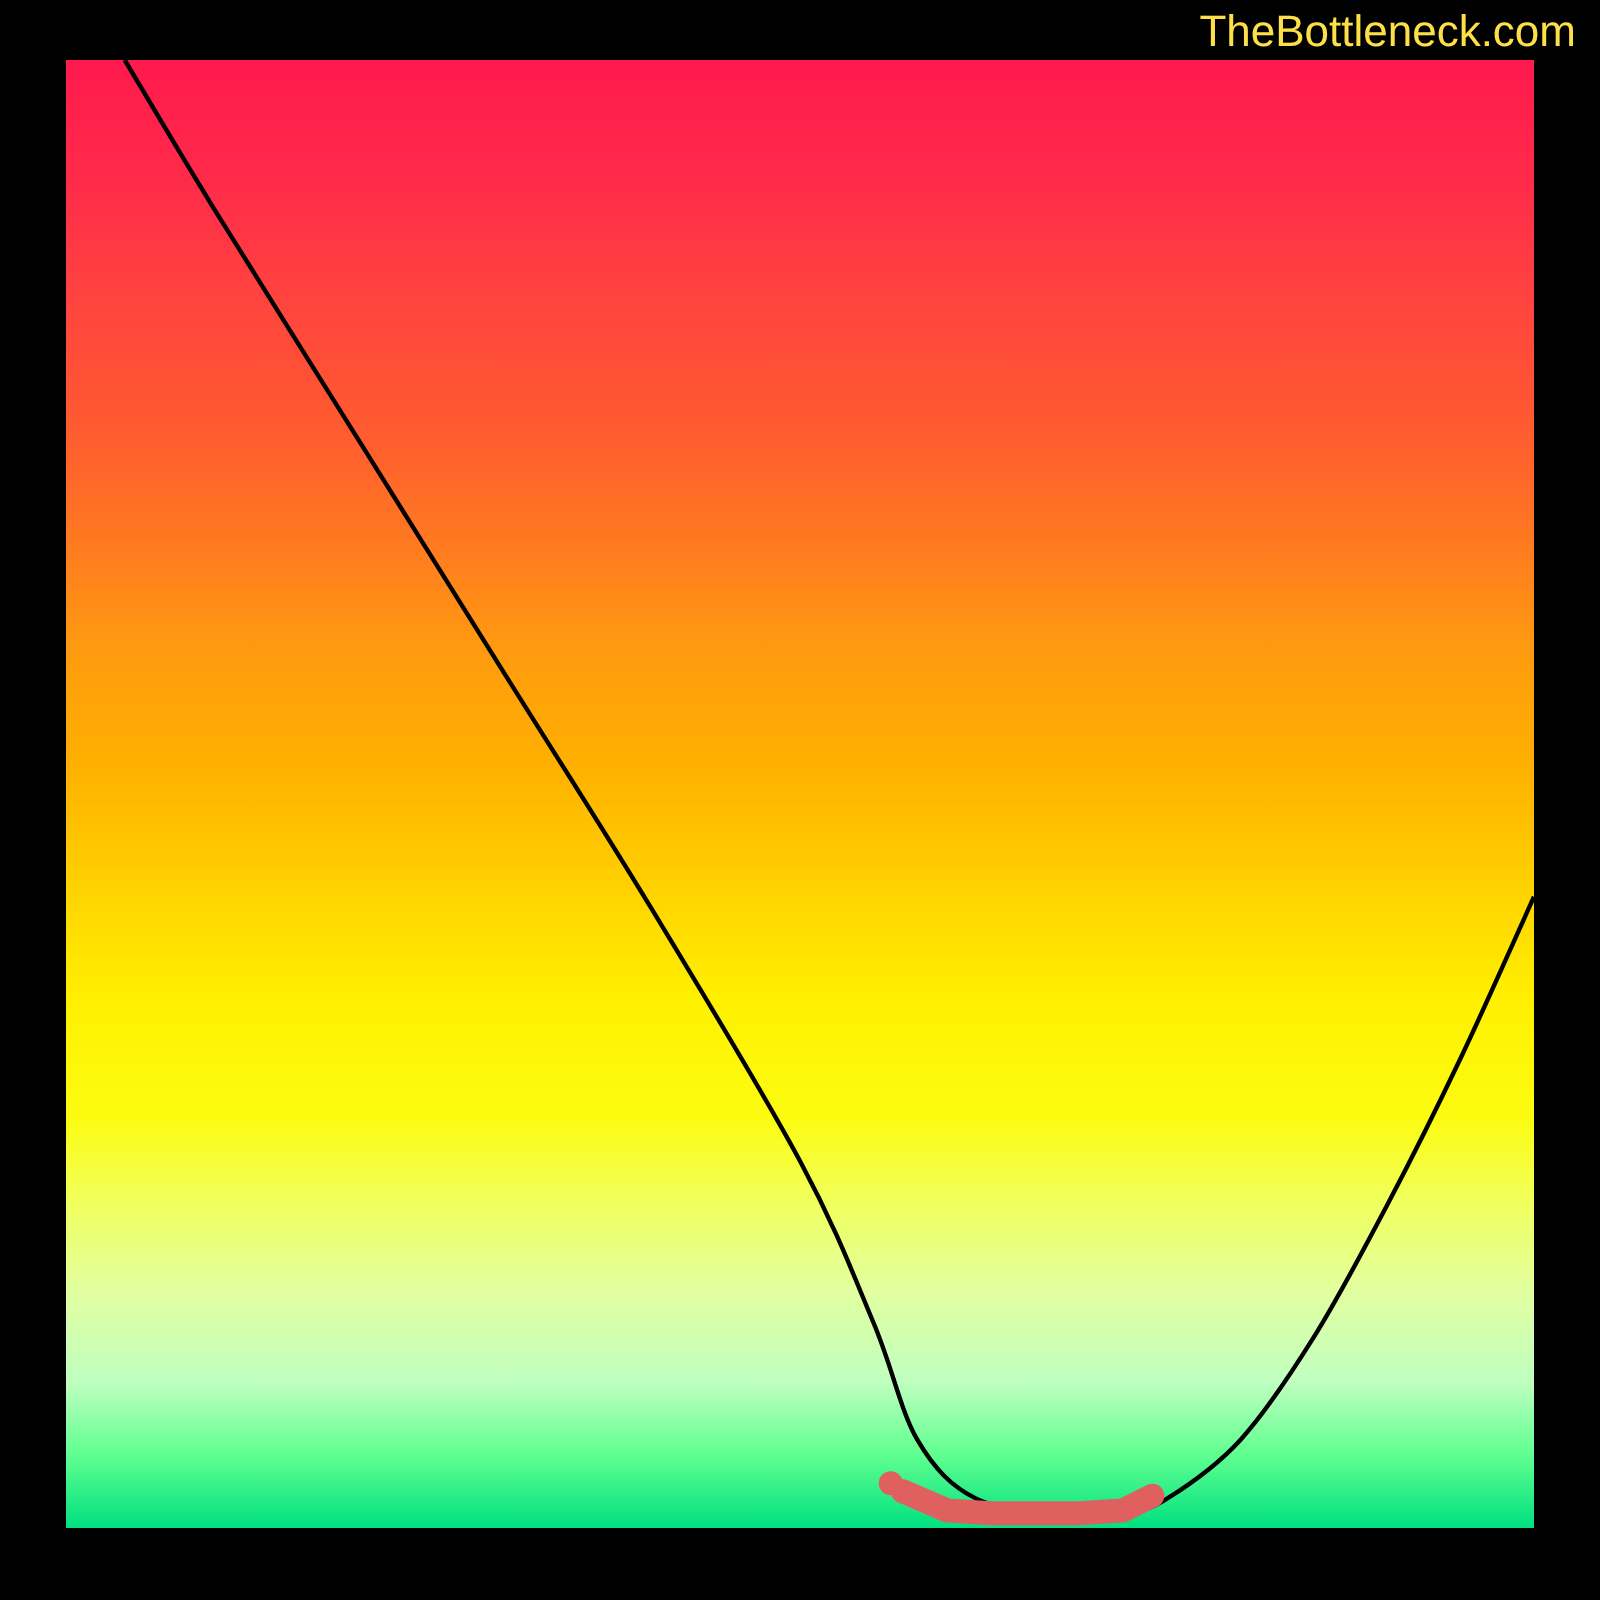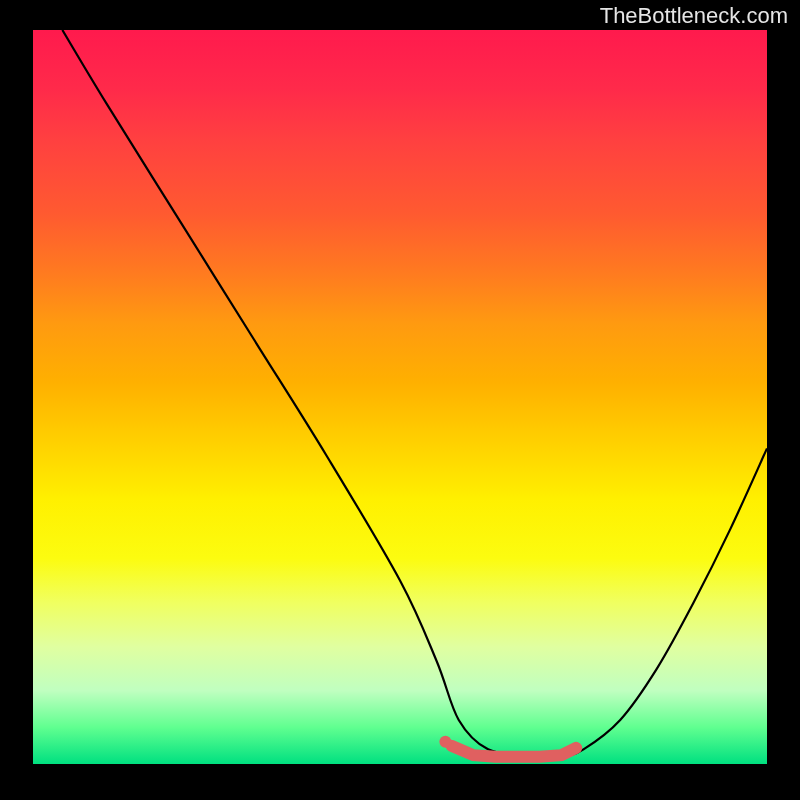--- a/index.html
+++ b/index.html
@@ -8,21 +8,21 @@
     height: 800px;
     background: #000;
     font-family: Arial, sans-serif;
     position: relative;
     overflow: hidden;
   }
   .watermark {
     position: absolute;
     top: 3px;
     right: 12px;
-    color: #e5e5e5;
+    color: #fde047;
     font-size: 22px;
     font-weight: normal;
     z-index: 10;
   }
   .plot-area {
     position: absolute;
     left: 33px;
     top: 30px;
     width: 734px;
     height: 734px;

